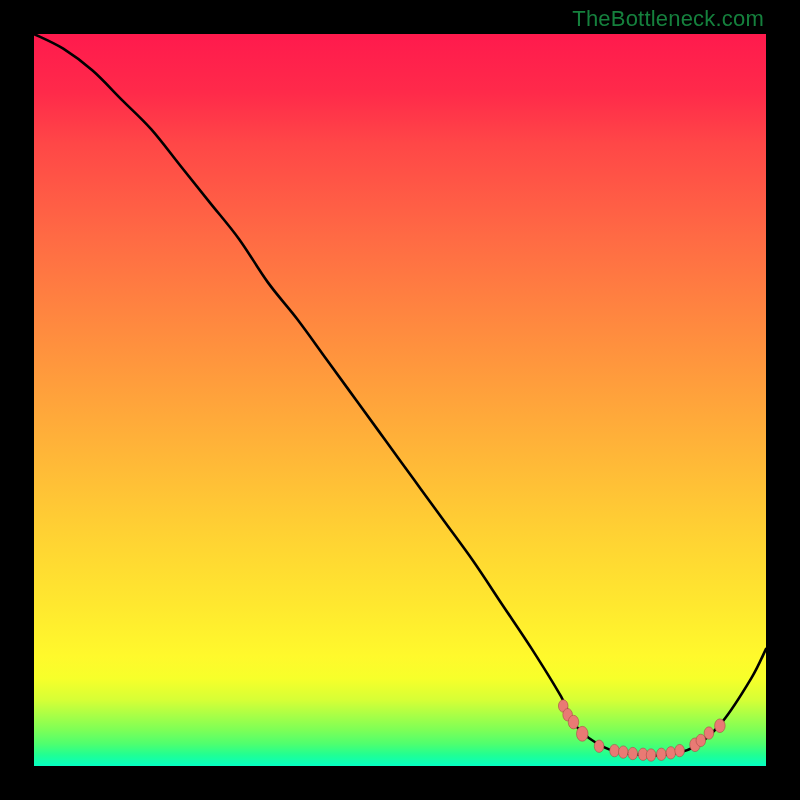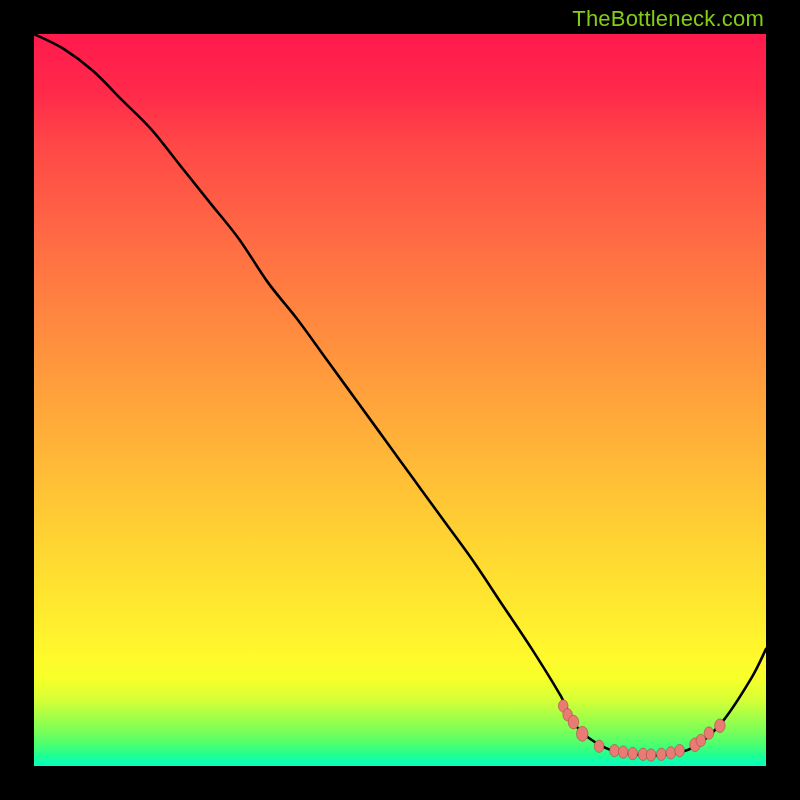--- a/index.html
+++ b/index.html
@@ -42,21 +42,21 @@
       #7fff56 95%,
       #4eff6f 97%,
       #20ff93 98.5%,
       #05ffc2 100%
     );
   }
   .watermark {
     position: absolute;
     top: 6px;
     right: 36px;
-    color: #84cc16;
+    color: #15803d;
     font-size: 22px;
     letter-spacing: 0.2px;
     font-weight: 400;
     user-select: none;
   }
   svg.curve {
     position: absolute;
     top: 0;
     left: 0;
     width: 732px;

